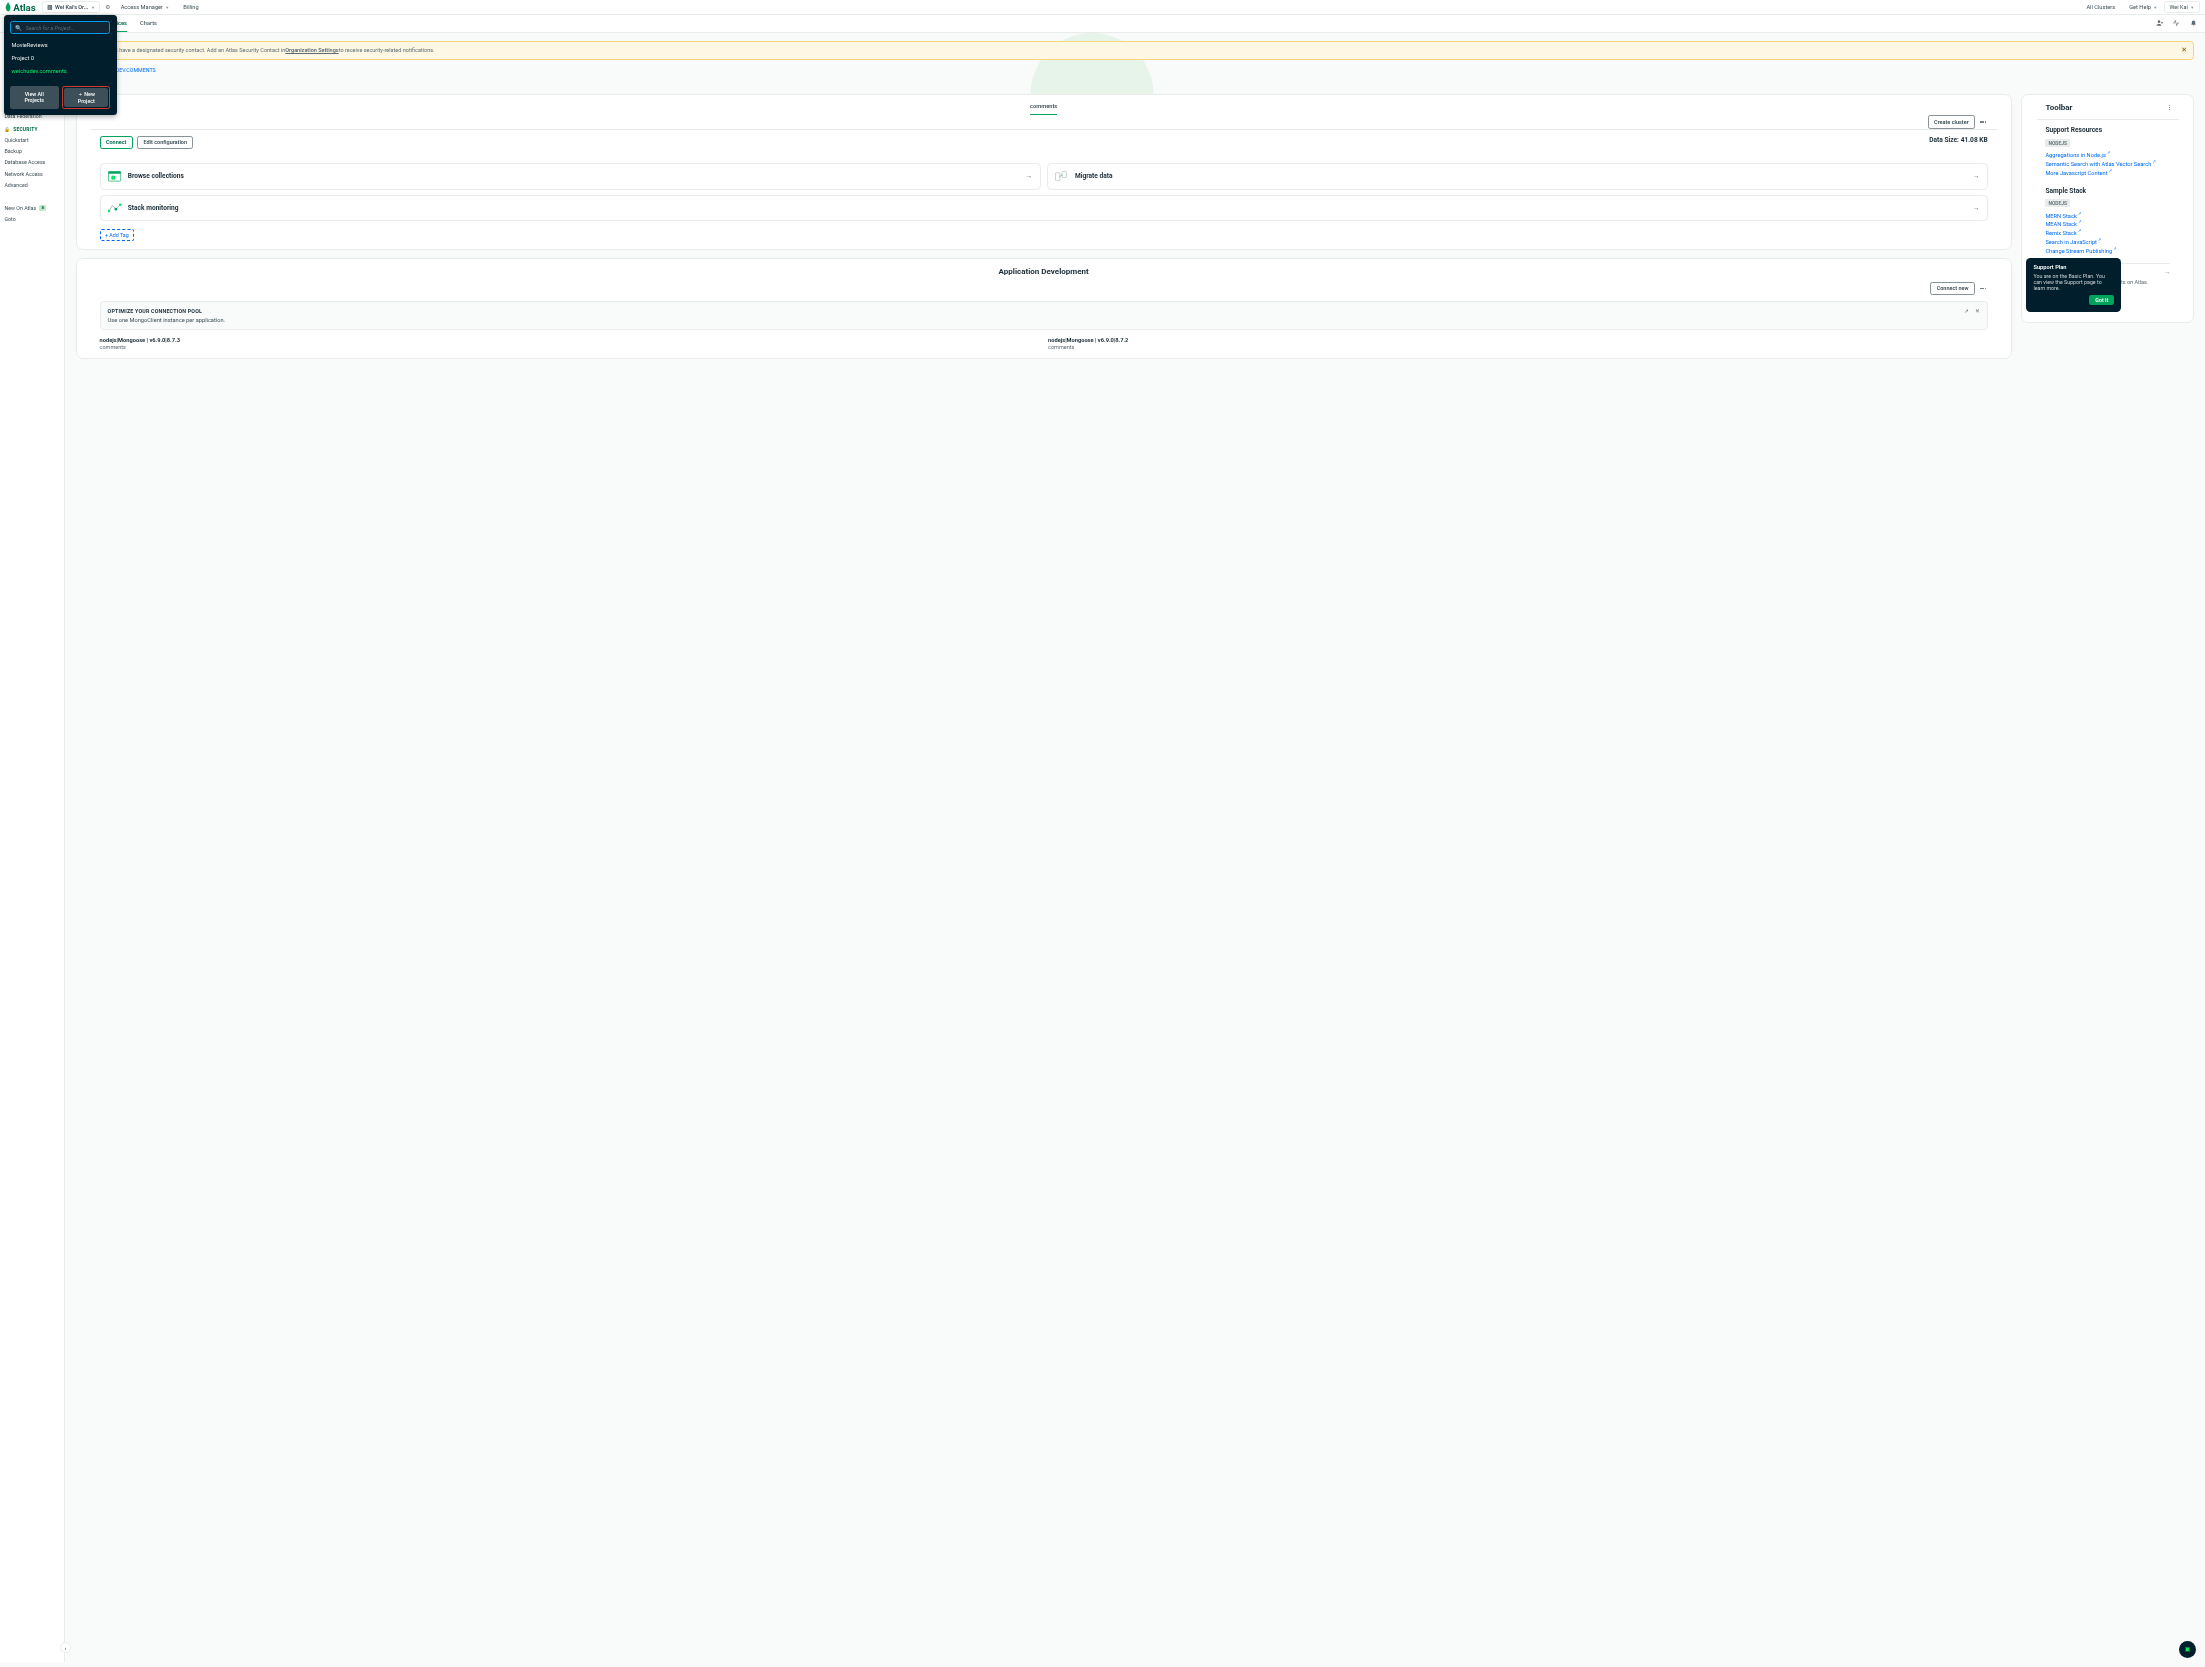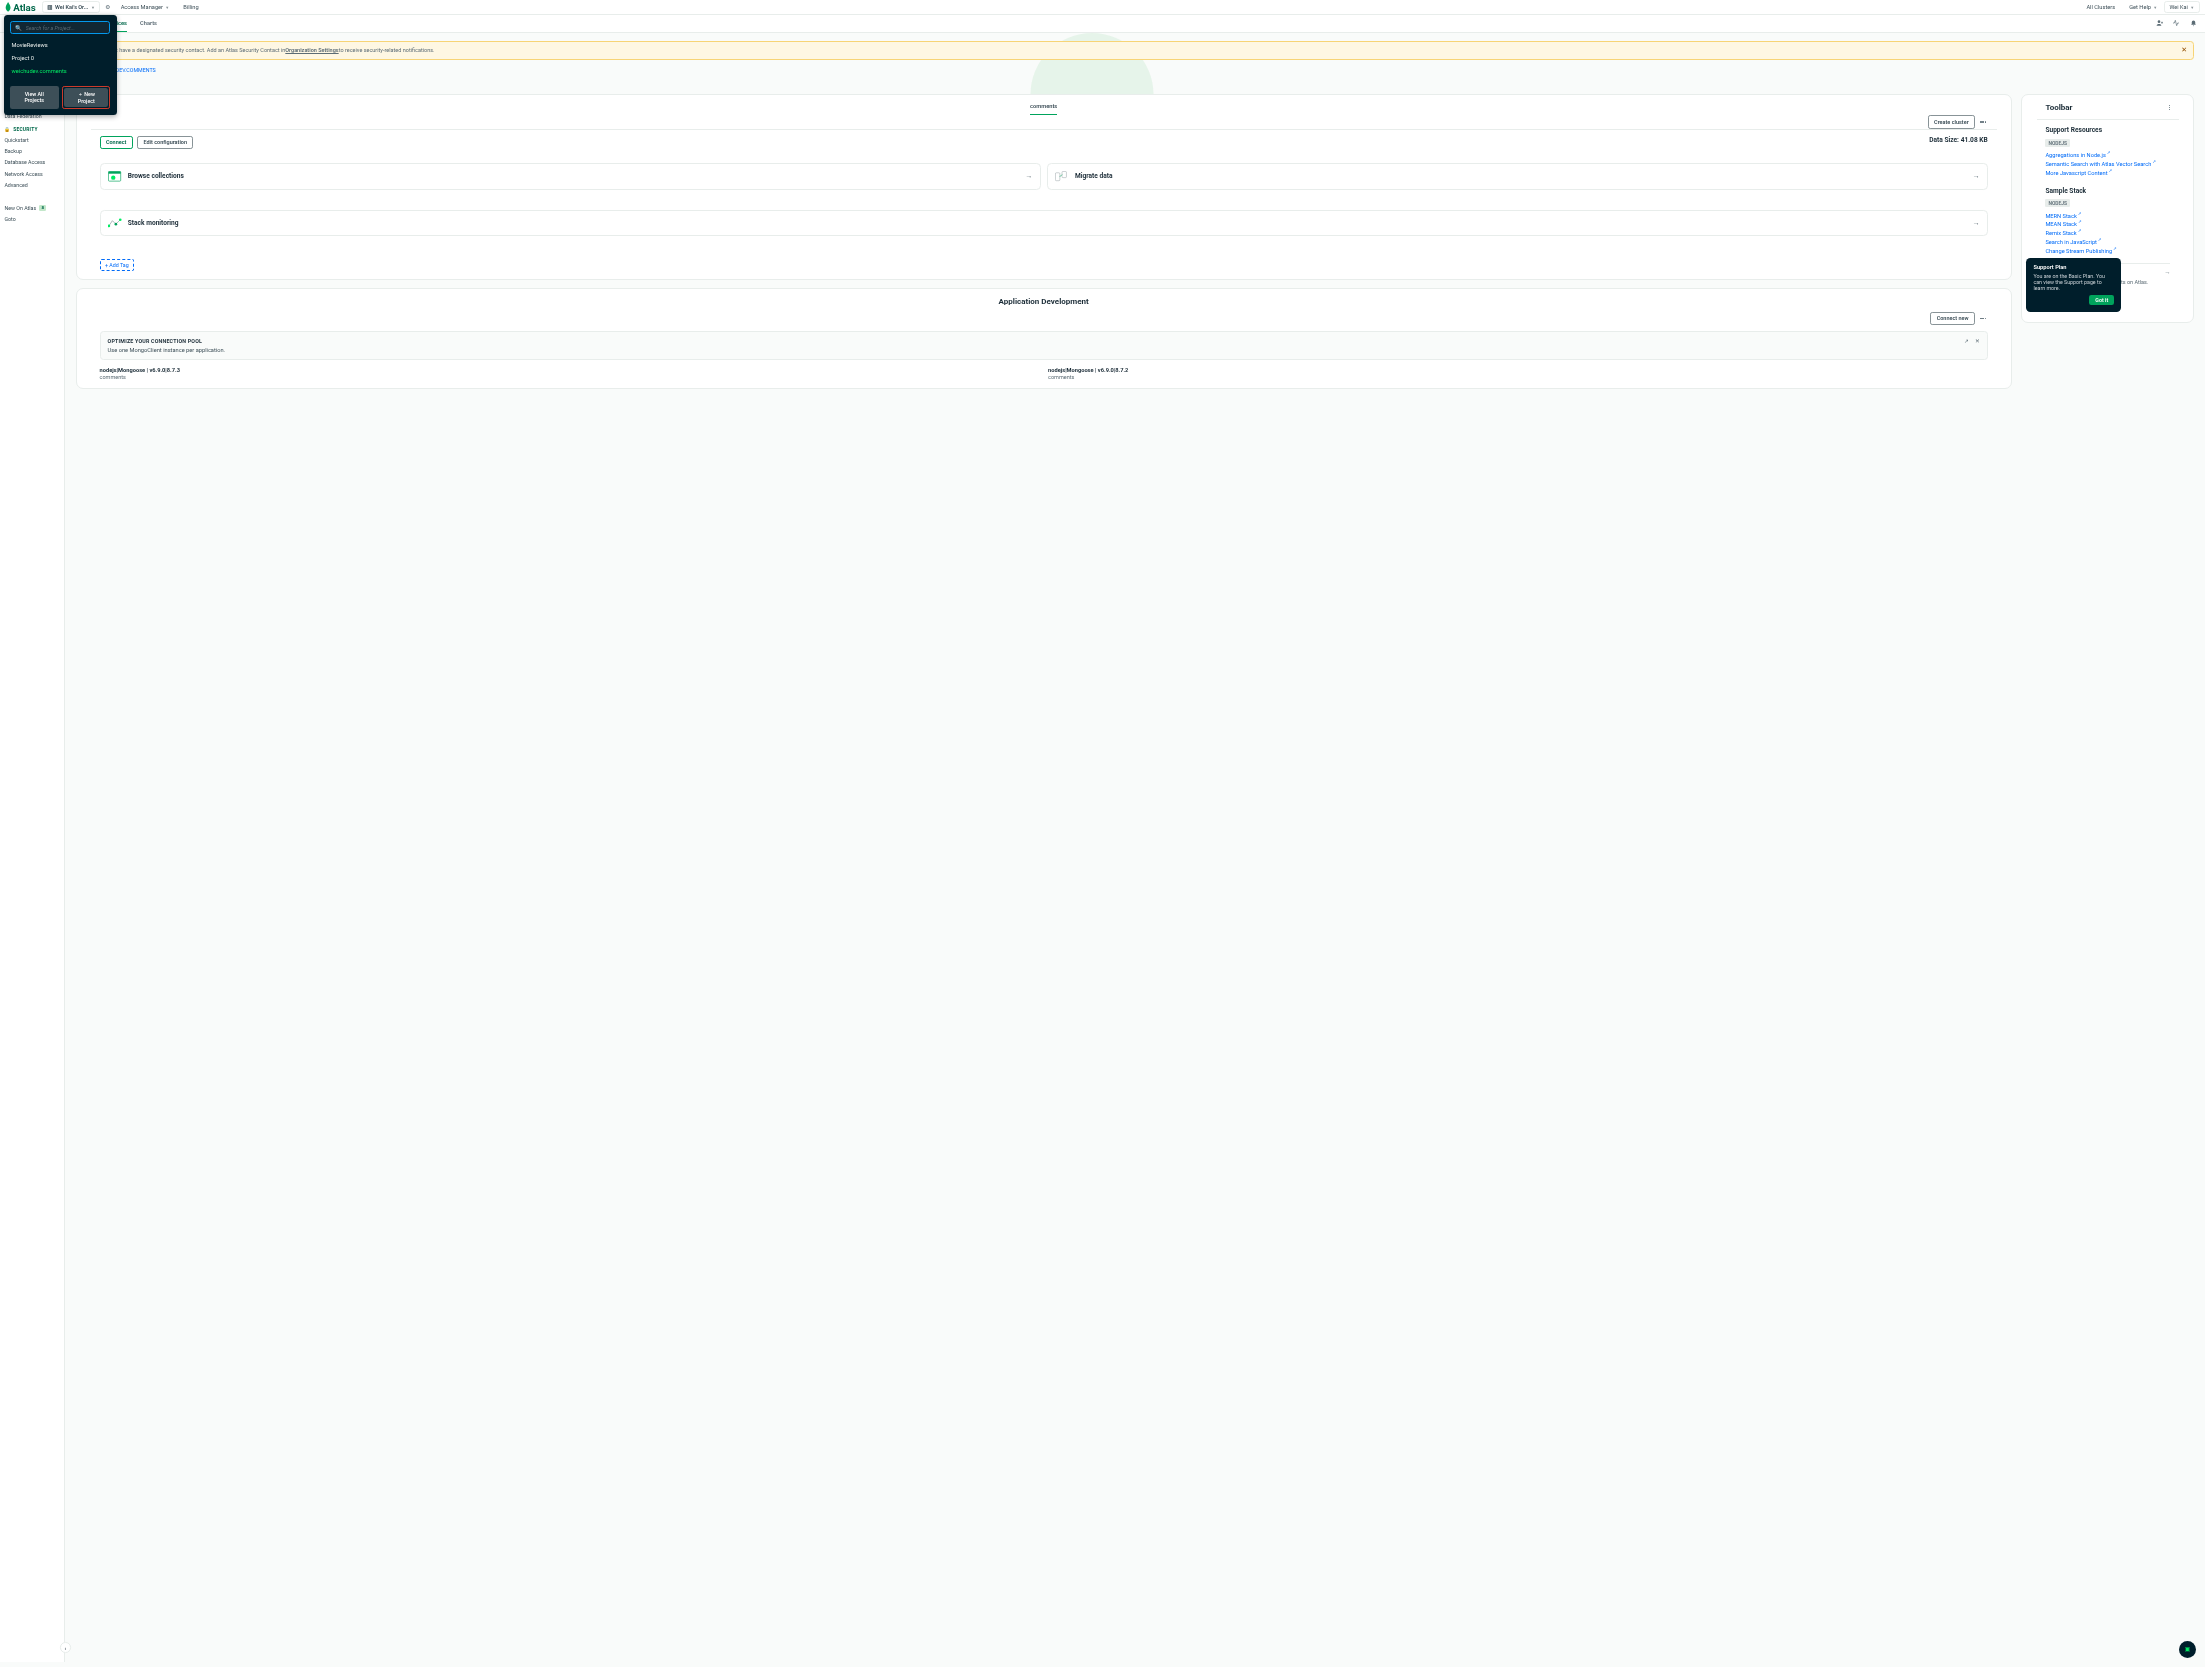--- a/index.html
+++ b/index.html
@@ -65,21 +65,21 @@
 .card-tab { font-size: 5.7px; font-weight: 600; color: #3d4f58; padding: 0 0 5.3px; border-bottom: 1.3px solid #00a35c; display: inline-block; }
 .card-actions { margin-left: auto; display: flex; gap: 3.5px; align-items: center; }
 .btn-outline { border: 0.4px solid #889397; background: #fff; border-radius: 2.2px; padding: 2.6px 5.3px; font-size: 5.5px; font-weight: 600; color: #3d4f58; cursor: pointer; }
 .btn-outline.green { color: #00684a; border-color: #00a35c; }
 .more { display: flex; gap: 0.9px; cursor: pointer; padding: 1.8px; }
 .more span { width: 1.3px; height: 1.3px; background: #5c6c75; border-radius: 50%; }
 .divider { border-top: 0.4px solid #e8edeb; margin: 0 -8.8px 6.2px; }
 .sub-actions { display: flex; gap: 4.4px; align-items: flex-start; margin-bottom: 14px; }
 .data-size { margin-left: auto; font-size: 6.6px; font-weight: 700; color: #1c2d38; }
 
-.tile-row { display: flex; gap: 6.2px; margin-bottom: 20px; }
+.tile-row { display: flex; gap: 6.2px; margin-bottom: 5px; }
 .tile { flex: 1; border: 0.4px solid #e8edeb; border-radius: 4.4px; padding: 6.2px 7px; display: flex; align-items: center; gap: 6.2px; cursor: pointer; }
 .tile-label { font-size: 6.6px; font-weight: 700; }
 .arrow { margin-left: auto; color: #5c6c75; font-size: 7px; }
 .tile-icon { width: 14px; height: 12.3px; display: flex; align-items: center; justify-content: center; }
 .add-tag { display: inline-block; border: 0.4px dashed #016bf8; border-radius: 1.8px; padding: 1.8px 4.4px; font-size: 5.3px; color: #016bf8; cursor: pointer; margin-top: 2.6px; }
 
 .app-card h2 { font-size: 8px; font-weight: 700; margin-bottom: 6.2px; }
 .pool { background: #f9fbfa; border: 0.4px solid #e8edeb; border-radius: 3.5px; padding: 6.2px 7px; margin-bottom: 7px; display: flex; }
 .pool-title { font-size: 5.3px; font-weight: 700; letter-spacing: 0.2px; margin-bottom: 2.6px; }
 .pool-sub { font-size: 5.7px; color: #3d4f58; }

